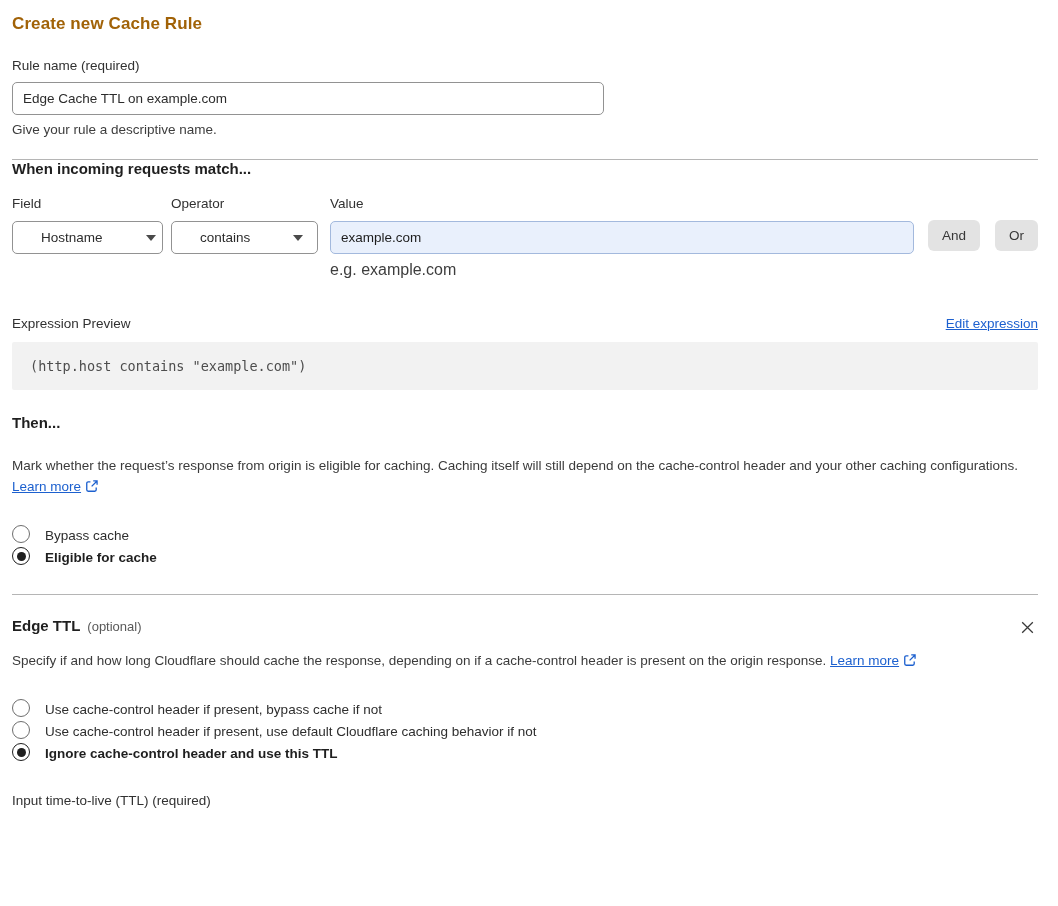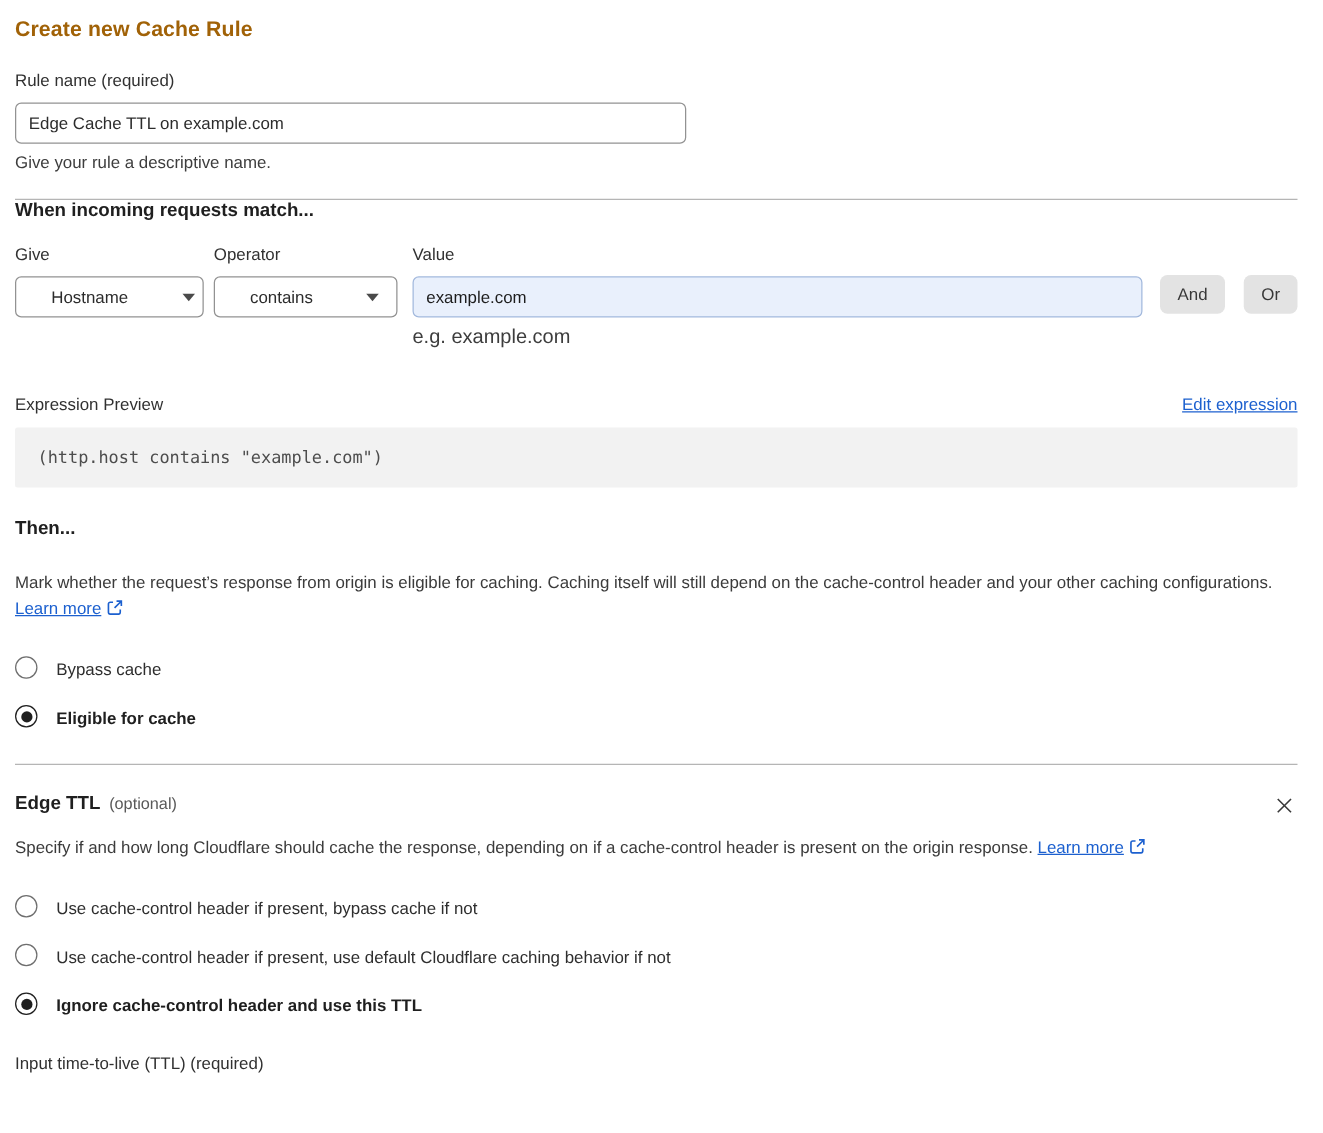--- a/index.html
+++ b/index.html
@@ -11,21 +11,21 @@
     overflow: hidden;
   }
   .content { padding: 14px 20px 0 12px; }
 
   .page-title { font-size: 17px; font-weight: 700; color: #a16207; letter-spacing: .1px; }
 
   .field-label { font-size: 13.5px; color: #313131; }
   .helper-text { font-size: 13.5px; color: #3d3d3d; }
 
   .text-input {
-    display: block; width: 537px; height: 33px;
+    display: block; width: 592px; height: 33px;
     border: 1px solid #929292; border-radius: 5px;
     padding: 0 10px; font-size: 13.5px; color: #2c2c2c;
     font-family: "Liberation Sans", sans-serif;
     background: #fff; outline: none;
   }
 
   .rule-name-block { margin-top: 22px; }
   .rule-name-block .text-input { margin-top: 8px; }
   .rule-name-block .helper-text { margin-top: 7px; }
 
@@ -75,21 +75,21 @@
   .then-heading { margin-top: 24px; }
 
   .sub-section { margin-top: 24px; }
   .sub-heading-row { display: flex; align-items: baseline; justify-content: space-between; }
   .sub-heading { font-size: 15px; font-weight: 700; color: #1f1f1f; }
   .qualifier { font-size: 13px; color: #595959; font-weight: 400; margin-left: 7px; }
   .section-desc { margin-top: 12px; font-size: 13.5px; color: #3b3b3b; line-height: 21px; max-width: 1010px; }
   .ext-icon { display: inline-block; vertical-align: -2px; margin-left: 4px; }
 
   .radio-row { display: flex; align-items: flex-end; margin-top: 26px; cursor: pointer; }
-  .radio-row + .radio-row { margin-top: 21px; }
+  .radio-row + .radio-row { margin-top: 4px; }
   .radio {
     width: 18px; height: 18px; border-radius: 50%;
     border: 1.5px solid #6e6e6e; background: #fff;
     display: inline-flex; align-items: center; justify-content: center;
     flex: 0 0 18px;
   }
   .radio.checked { border-color: #1f1f1f; }
   .radio.checked::after {
     content: ""; width: 9px; height: 9px; border-radius: 50%; background: #1f1f1f;
   }
@@ -113,21 +113,21 @@
     <div class="helper-text">Give your rule a descriptive name.</div>
   </div>
 
   <hr class="divider">
 
   <div class="match-section">
     <h2 class="section-heading">When incoming requests match...</h2>
 
     <div class="controls-row">
       <div class="control-col field-col">
-        <span class="field-label">Give</span>
+        <span class="field-label">Field</span>
         <div class="select-box">
           <span>Hostname</span>
           <span class="caret"></span>
         </div>
       </div>
       <div class="control-col operator-col">
         <span class="field-label">Operator</span>
         <div class="select-box">
           <span>contains</span>
           <span class="caret"></span>

